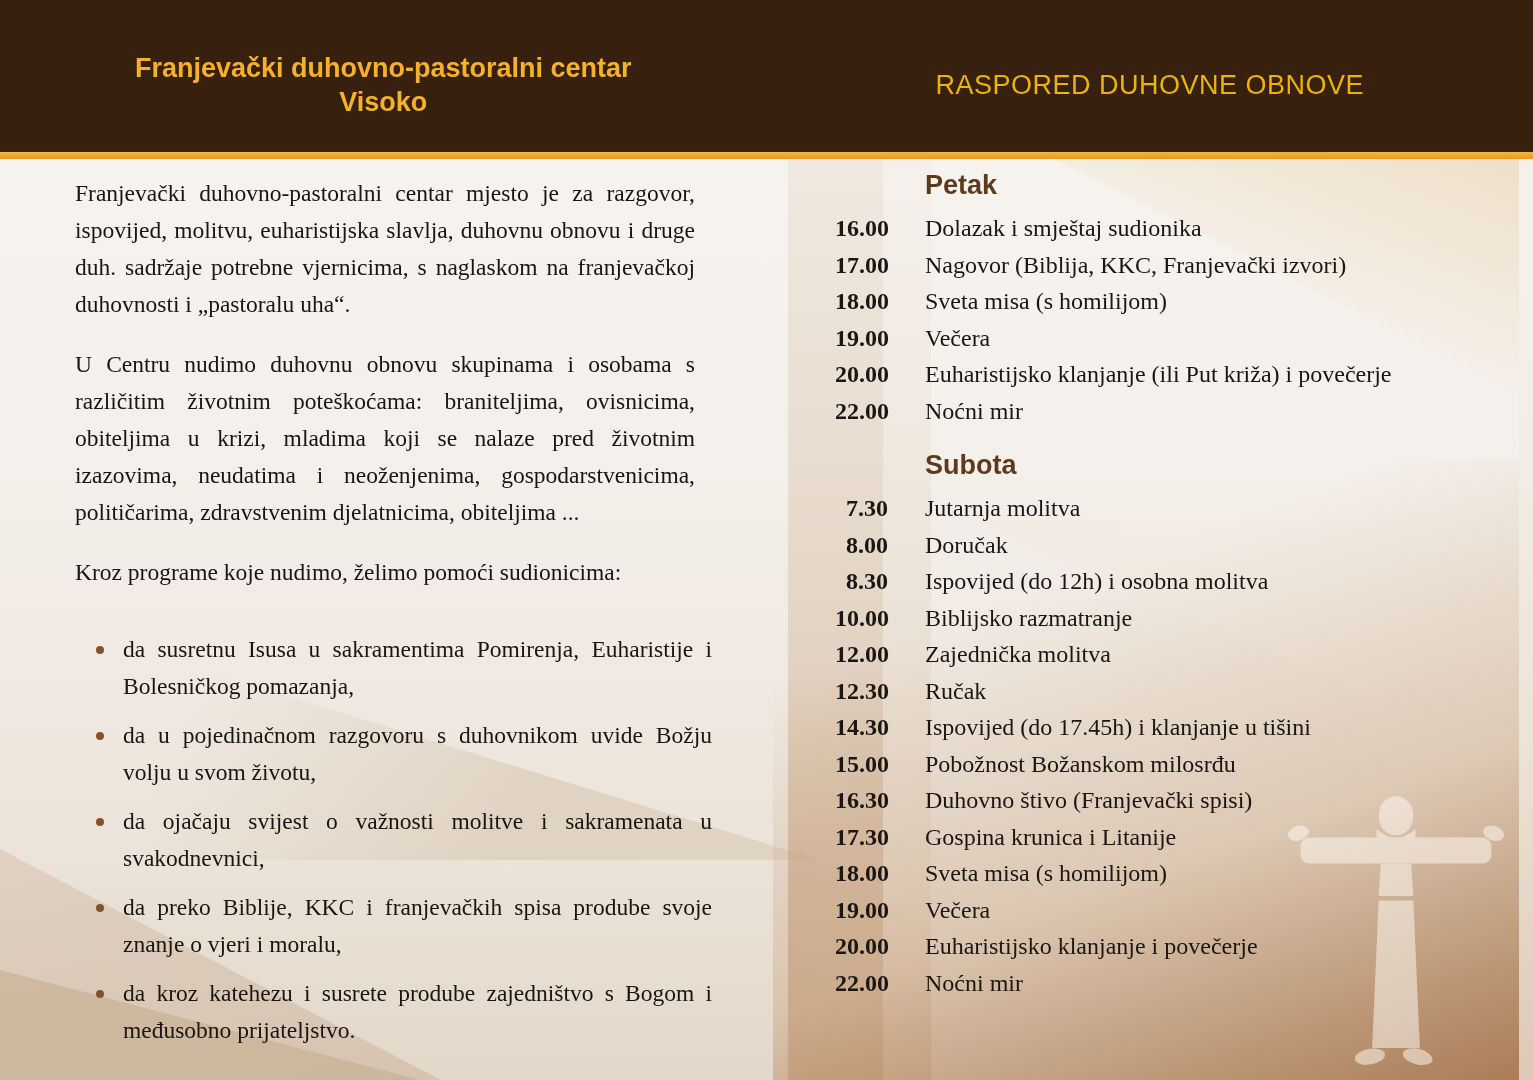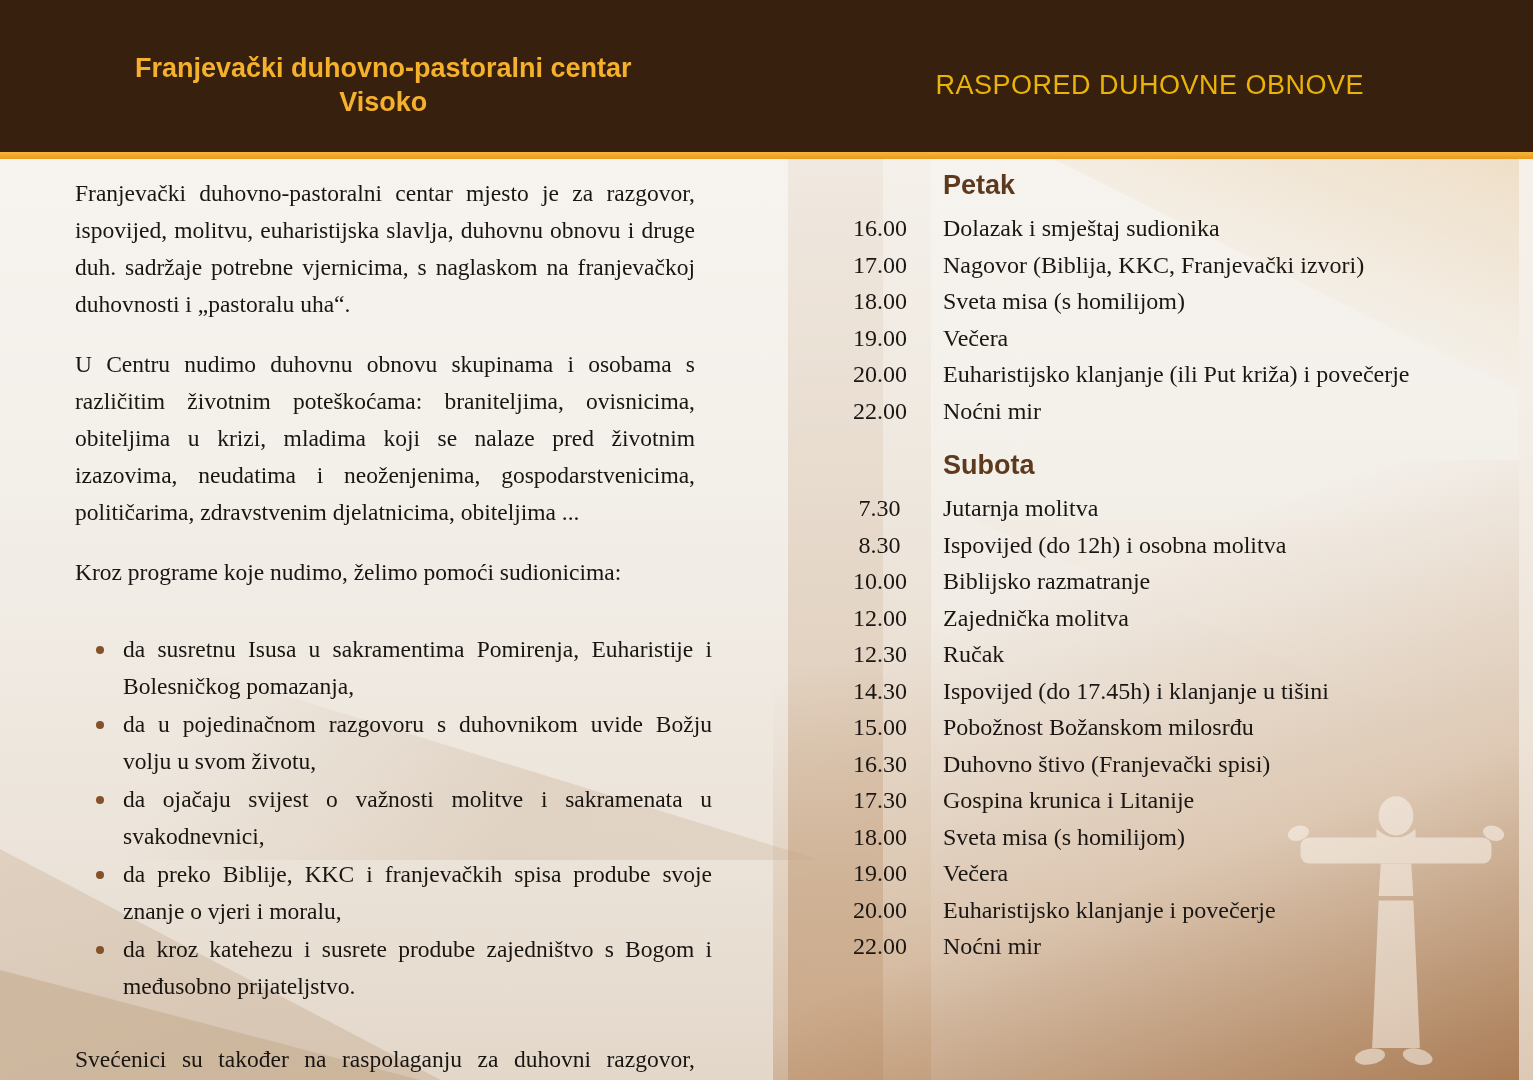--- a/index.html
+++ b/index.html
@@ -84,36 +84,36 @@
     opacity:.75;
   }
   
   .left-col{
     position:absolute; top:175px; left:75px; width:637px; z-index:2;
     font-size:23.5px; line-height:37px; color:#191511; text-align:justify;
   }
   .left-col p{margin:0 17px 23px 0;}
   .left-col p.lead{text-align:left; margin-bottom:3px;}
   .bullets{list-style:none; margin:40px 0 0 0; padding:0;}
-  .bullets li{position:relative; margin:1px 0 0 48px; text-align:justify;}
+  .bullets li{position:relative; margin:12px 0 0 48px; text-align:justify;}
   .dot{
     position:absolute; left:-27px; top:15px; width:8px; height:8px;
     border-radius:50%; background:#84512a;
   }
   .closing{margin-top:36px !important;}
   
-  .schedule{position:absolute; top:170px; left:853px; width:610px; z-index:2;}
+  .schedule{position:absolute; top:170px; left:835px; width:610px; z-index:2;}
   .day-heading{
     font-family:"Liberation Sans", sans-serif; font-weight:bold;
     font-size:27px; color:#5d3a1d; margin:0 0 9px 90px;
   }
   .day-sat{margin-top:21px;}
   .rows{display:block;}
   .row{display:flex; line-height:36.5px; font-size:24px; color:#1a1613;}
-  .time{width:53px; text-align:center; font-weight:normal; flex:0 0 53px;}
+  .time{width:53px; text-align:right; font-weight:bold; flex:0 0 53px;}
   .label{margin-left:37px; white-space:nowrap;}
 </style>
 </head>
 <body>
 
 <div class="page">
 
   <div class="header">
     <div class="header-half">
       <div class="brand-title">
@@ -229,20 +229,24 @@
     </section>
     <section class="day-sat">
       <h2 class="day-heading">Subota</h2>
       <div class="rows">
 
           <div class="row">
             <span class="time">7.30</span>
             <span class="label">Jutarnja molitva</span>
           </div>
 
+          <div class="row">
+            <span class="time">8.00</span>
+            <span class="label">Doručak</span>
+          </div>
 
           <div class="row">
             <span class="time">8.30</span>
             <span class="label">Ispovijed (do 12h) i osobna molitva</span>
           </div>
 
           <div class="row">
             <span class="time">10.00</span>
             <span class="label">Biblijsko razmatranje</span>
           </div>

